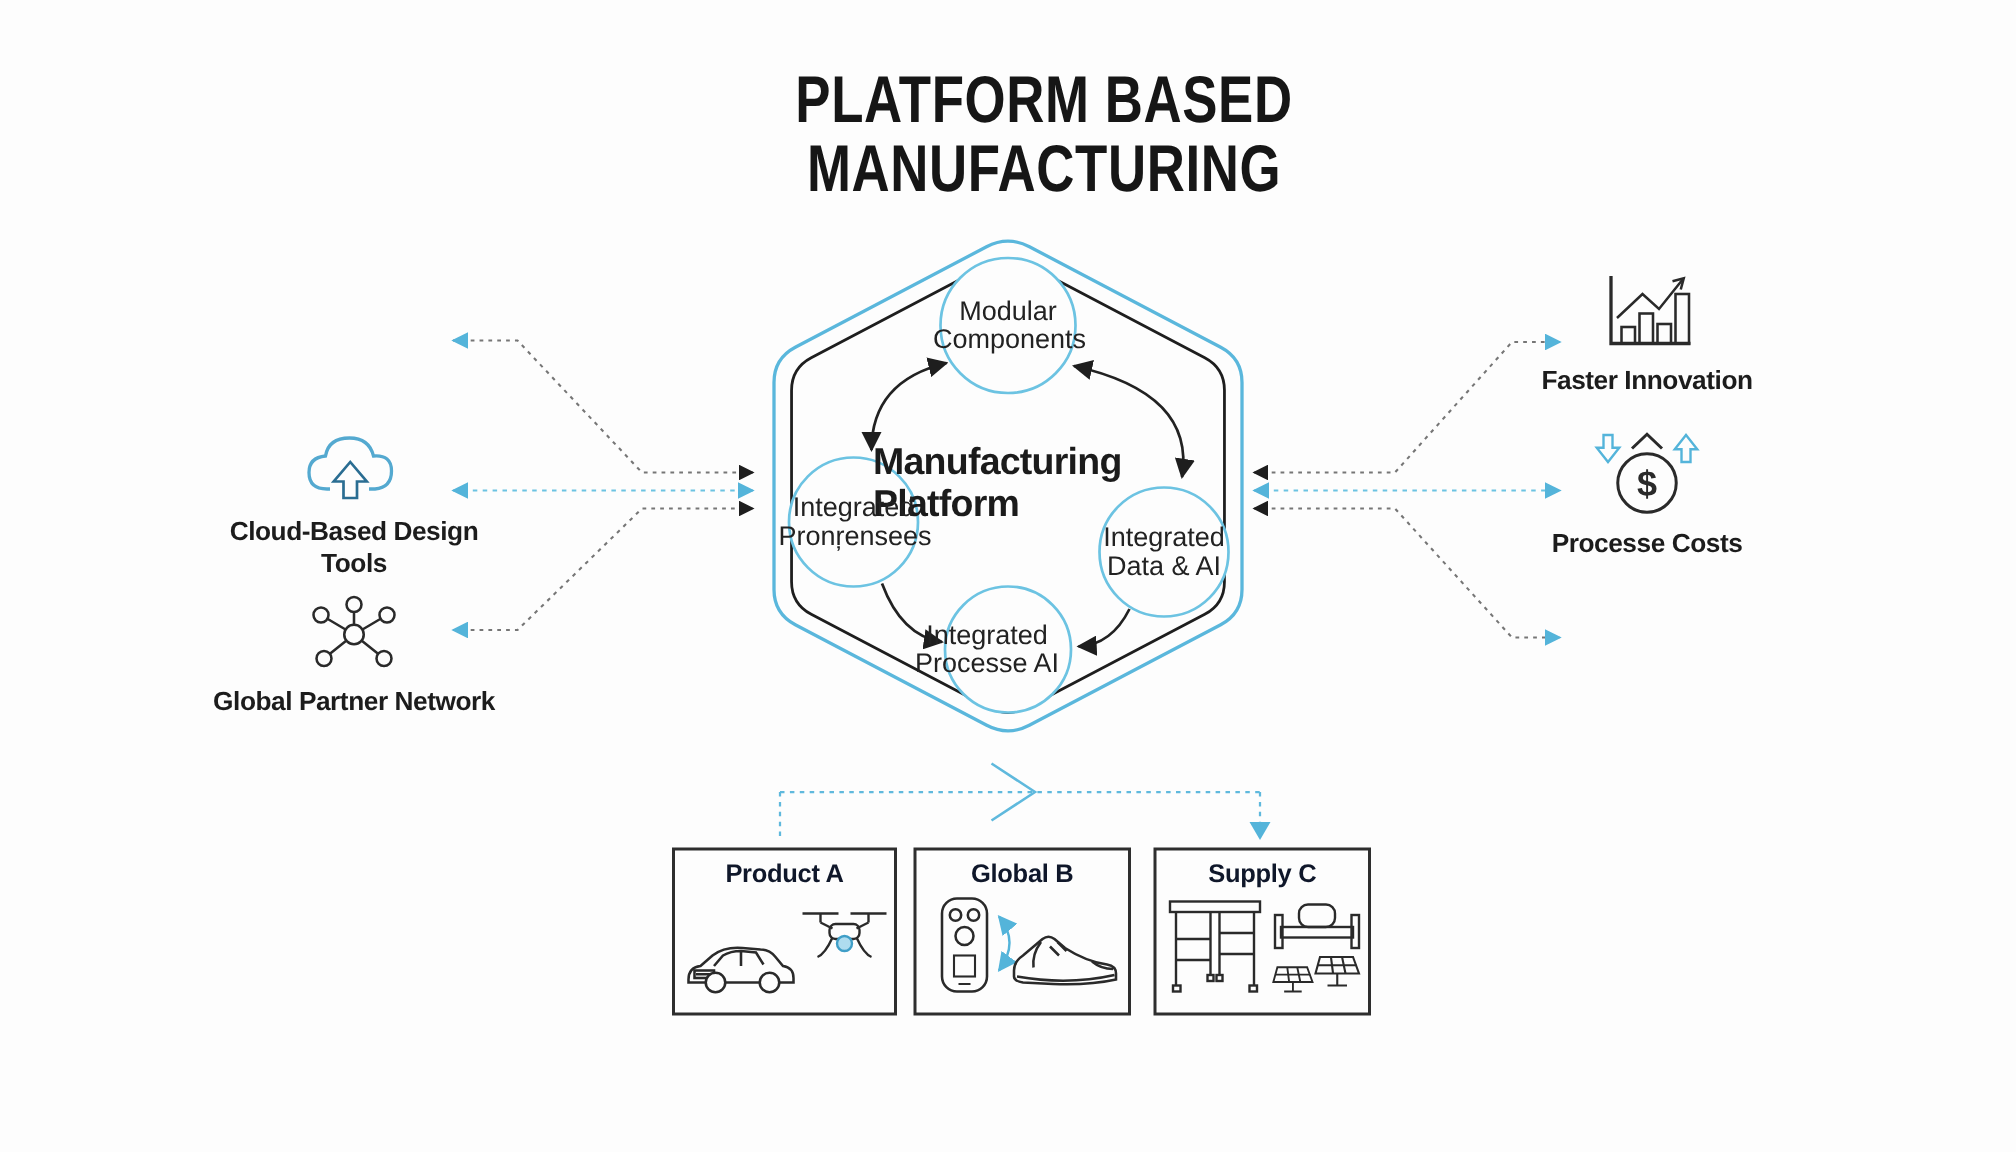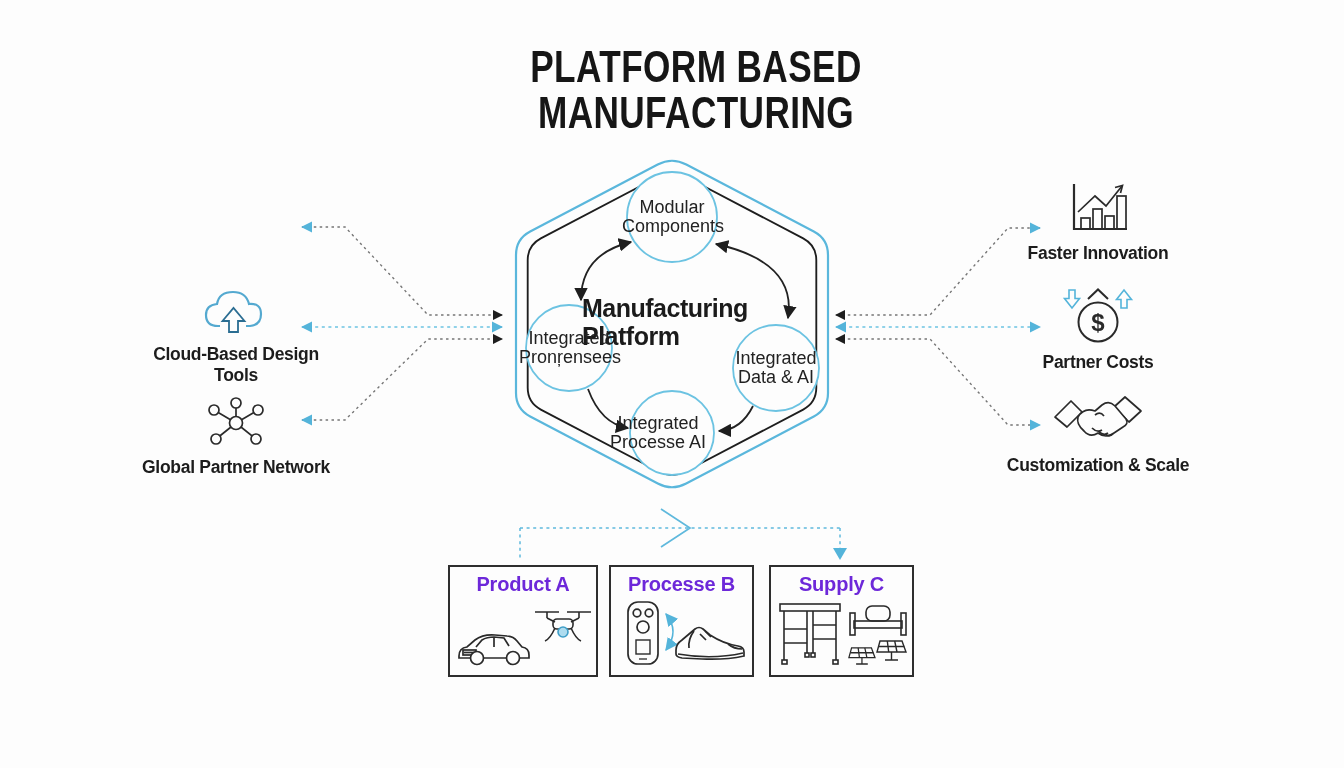--- a/index.html
+++ b/index.html
@@ -11,21 +11,21 @@
   .title div{font-size:44px;font-weight:bold;line-height:46px;letter-spacing:.5px;
              transform:scaleX(.8);color:#161616;}
   .hex-center{position:absolute;left:582px;top:294px;width:180px;text-align:left;
               font-size:25px;font-weight:bold;line-height:28px;letter-spacing:-.5px;color:#1b1b1b;}
   .node-label{position:absolute;text-align:center;font-size:18px;line-height:19px;color:#222;}
   .side-item{position:absolute;width:190px;display:flex;flex-direction:column;align-items:center;}
   .side-label{margin-top:7px;text-align:center;font-size:17.5px;font-weight:bold;
               line-height:21px;letter-spacing:-.3px;color:#1c1c1c;}
   .product{position:absolute;height:108px;border:2px solid #2e2e2e;background:#fdfdfd;
            display:flex;flex-direction:column;align-items:center;}
-  .product-title{margin-top:6px;font-size:20px;font-weight:bold;letter-spacing:-.2px;color:#6d28d9;}
+  .product-title{margin-top:6px;font-size:17px;font-weight:bold;letter-spacing:-.2px;color:#0f172a;}
   .product svg{margin-top:2px;}
 </style>
 </head>
 <body>
 
 <div class="stage">
 
   <svg class="art" width="1344" height="768" viewBox="0 0 1344 768">
     <defs>
       <marker id="mkBlack" viewBox="0 0 10 10" refX="9" refY="5" markerWidth="7.5" markerHeight="7.5" orient="auto-start-reverse">
@@ -127,34 +127,23 @@
   </div>
 
   <div class="side-item" style="left:1003px;top:283px">
     <svg width="86" height="62" viewBox="0 0 86 62">
       <path d="M 14 7 v 8.5 h -4.5 l 7.5 9.5 7.5 -9.5 H 20 v -8.5 z" fill="none" stroke="#54b4da" stroke-width="1.6"></path>
       <path d="M 33 16 L 43 6.5 L 53 16" fill="none" stroke="#2a2a2a" stroke-width="2"></path>
       <path d="M 66 25 v -8.5 h -4.5 l 7.5 -9.5 7.5 9.5 H 72 v 8.5 z" fill="none" stroke="#54b4da" stroke-width="1.6"></path>
       <circle cx="43" cy="39" r="19.5" fill="none" stroke="#2a2a2a" stroke-width="2"></circle>
       <text x="43" y="47.5" text-anchor="middle" font-size="24" font-weight="bold" fill="#2a2a2a">$</text>
     </svg>
-    <div class="side-label">Partner Costs</div>
-  </div>
-
-  <div class="side-item" style="left:1003px;top:392px">
-    <svg width="96" height="56" viewBox="0 0 96 56">
-      <g fill="#fdfdfd" stroke="#2a2a2a" stroke-width="1.7" stroke-linejoin="round">
-        <path d="M 5 25 L 21 9 L 32 20 L 17 35 Z"></path>
-        <path d="M 91 19 L 75 5 L 64 15 L 79 30 Z"></path>
-        <path d="M 28 25 Q 34 15 45 19 L 52 13 Q 59 8 65 14 L 76 27 Q 79 32 73 35 L 64 41 Q 56 47 48 41 Q 40 46 34 39 Q 26 32 28 25 Z"></path>
-        <path d="M 42 36 q 5 5 10 2 M 49 40 q 5 4 9 1 M 56 43 q 4 2 7 -1 M 45 23 q 5 -4 9 1" fill="none"></path>
-      </g>
-    </svg>
-    <div class="side-label">Customization &amp; Scale</div>
-  </div>
+    <div class="side-label">Processe Costs</div>
+  </div>
+
 
   <div class="product" style="left:448px;top:565px;width:146px">
     <div class="product-title">Product A</div>
     <svg width="140" height="74" viewBox="0 0 140 74">
       <g fill="none" stroke="#2a2a2a" stroke-width="1.7">
         <path d="M 6 58 Q 6 50 14 49 L 22 42 Q 30 36 42 37 L 54 38 Q 60 38 64 43 L 69 49 Q 76 50 76 57 L 76 60 L 6 60 Z"></path>
         <path d="M 23 49 L 29 42 Q 34 39 41 39 L 51 40 L 56 48"></path>
         <path d="M 41 39 V 49"></path>
         <rect x="10" y="52" width="13" height="5"></rect>
         <path d="M 11 54.5 H 22"></path>
@@ -165,21 +154,21 @@
         <path d="M 82 14 H 106 M 94 14 V 20 M 114 14 H 138 M 126 14 V 20"></path>
         <path d="M 94 20 L 102 24 M 126 20 L 118 24"></path>
         <rect x="100" y="21" width="20" height="10" rx="4"></rect>
         <path d="M 102 30 Q 97 41 92 43 M 118 30 Q 123 41 128 43"></path>
         <circle cx="110" cy="34" r="5" fill="#aedcef" stroke="#3f9ec7"></circle>
       </g>
     </svg>
   </div>
 
   <div class="product" style="left:609px;top:565px;width:141px">
-    <div class="product-title">Processe B</div>
+    <div class="product-title">Global B</div>
     <svg width="136" height="74" viewBox="0 0 136 74">
       <g fill="none" stroke="#2a2a2a" stroke-width="1.7">
         <rect x="14" y="4" width="30" height="62" rx="10"></rect>
         <circle cx="23" cy="15" r="3.8"></circle>
         <circle cx="35" cy="15" r="3.8"></circle>
         <circle cx="29" cy="29" r="6"></circle>
         <rect x="22" y="42" width="14" height="14" stroke-width="1.4"></rect>
         <path d="M 25 61 H 33" stroke-width="1.3"></path>
       </g>
       <path d="M 52 16 Q 66 33 52 52" fill="none" stroke="#54b4da" stroke-width="1.6" marker-start="url(#mkBlue)" marker-end="url(#mkBlue)"></path>

